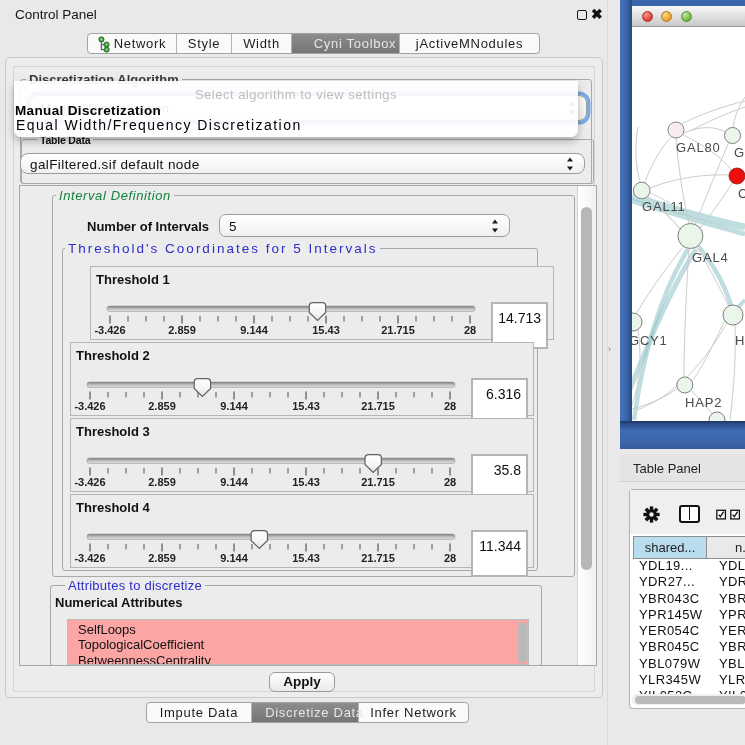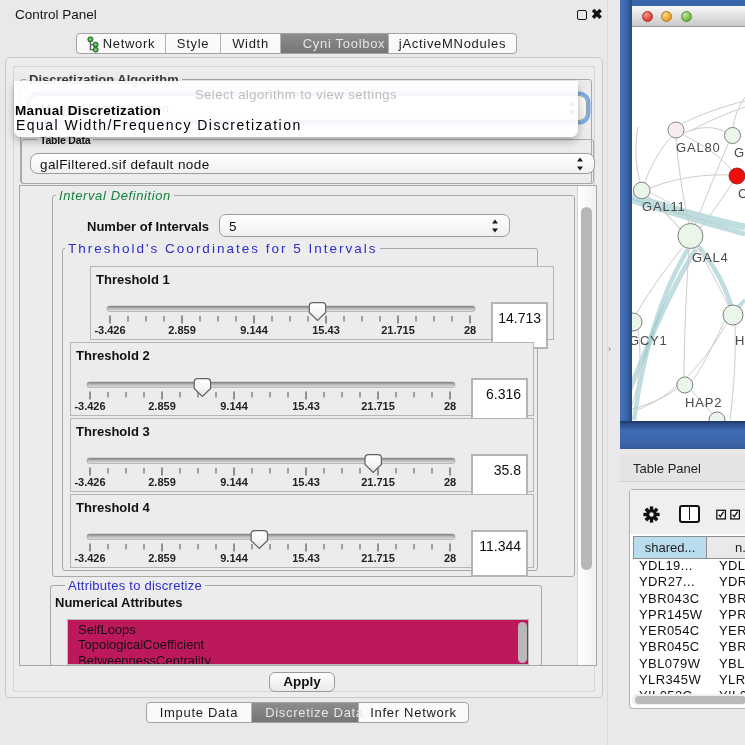--- a/index.html
+++ b/index.html
@@ -20,49 +20,49 @@
 .tpanel .tl { position:absolute; left:5px; top:5px; font-size:13px; font-weight:bold; color:#111; }
 .vbox { position:absolute; left:400px; top:35px; width:57px; height:47px; background:#fff; border:2px solid #b4b4b4; font-size:14px; color:#111; text-align:right; padding:6px 5px 0 0; }
 </style>
 </head>
 <body>
 
 <div class="a" style="left:15px;top:7px;font-size:13.5px;color:#151515;">Control Panel</div>
 <div class="a" style="left:577px;top:10px;width:10px;height:10px;border:1.6px solid #111;border-radius:2px;"></div>
 <div class="a" style="left:591px;top:6px;font-size:14px;font-weight:bold;color:#111;">✖</div>
 
-<div class="seg" style="left:76px;top:33px;">
+<div class="seg" style="left:87px;top:33px;">
   <div style="width:89px;"><svg width="12" height="17" style="margin-right:4px;margin-top:1px;" viewBox="0 0 12 17">
         <path d="M3.4,4.5 L3.4,13.6 L7,13.6 M3.4,8.6 L7,8.6" fill="none" stroke="#5a5f6e" stroke-width="1.3"></path>
         <circle cx="3.4" cy="3.4" r="2.6" fill="#3f9e3f" stroke="#1c661c" stroke-width="0.8"></circle>
         <circle cx="3.4" cy="3.4" r="1.1" fill="#9bd49b"></circle>
         <circle cx="8.6" cy="8.6" r="2.6" fill="#3f9e3f" stroke="#1c661c" stroke-width="0.8"></circle>
         <circle cx="8.6" cy="8.6" r="1.1" fill="#9bd49b"></circle>
         <circle cx="8.6" cy="13.6" r="2.6" fill="#3f9e3f" stroke="#1c661c" stroke-width="0.8"></circle>
         <circle cx="8.6" cy="13.6" r="1.1" fill="#9bd49b"></circle>
       </svg>Network</div>
   <div style="width:55px;">Style</div>
   <div style="width:60px;">Width</div>
   <div class="dk" style="width:108px;">Cyni Toolbox</div>
-  <div style="width:127px;">jActiveMNodules</div>
+  <div style="width:139px;">jActiveMNodules</div>
 </div>
 
 <div class="a" style="left:5px;top:57px;width:598px;height:641px;background:#ececec;border:1px solid #c9c9c9;border-radius:5px;"></div>
 <div class="a" style="left:13px;top:66px;width:582px;height:626px;border:1px solid #d4d4d4;border-radius:2px;"></div>
 
 <div class="g" style="left:20px;top:79px;width:572px;height:105px;"></div>
 <div class="gt" style="left:26px;top:72px;font-weight:bold;color:#3a3a3a;">Discretization Algorithm</div>
 <div class="combo" style="left:30px;top:95px;width:557px;height:26px;box-shadow:0 0 0 3.5px rgba(108,163,230,0.9);">
   <div class="tx">Manual Discretization</div>
     <div class="arr"></div>
 </div>
 
 <div class="g" style="left:21px;top:139px;width:573px;height:45px;"></div>
 <div class="gt" style="left:37px;top:134px;font-size:10.5px;font-weight:bold;letter-spacing:-0.2px;color:#111;">Table Data</div>
-<div class="combo" style="left:30px;top:153px;width:565px;height:21px;">
+<div class="combo" style="left:20px;top:153px;width:565px;height:21px;">
   <div class="tx" style="letter-spacing:0.4px;">galFiltered.sif default node</div>
     <div class="arr"></div>
 </div>
 
 <div class="a" style="left:19px;top:185px;width:578px;height:481px;border:1px solid #a6a6a6;background:#ececec;"></div>
 <div class="a" style="left:577px;top:186px;width:19px;height:479px;background:linear-gradient(90deg,#ffffff,#f1f1f1);border-left:1px solid #d2d2d2;"></div>
 <div class="a" style="left:581px;top:207px;width:11px;height:363px;background:#b7b7b7;border-radius:5.5px;"></div>
 
 <div class="g" style="left:52px;top:195px;width:523px;height:382px;"></div>
 <div class="gt" style="left:56px;top:188px;letter-spacing:0.6px;color:#15803d;font-style:italic;">Interval Definition</div>
@@ -268,21 +268,21 @@
       <g transform="translate(188.3,34.9)">
         <path d="M-8.2,10.5 L-8.2,4.2 Q-8.2,0.7 -4.7,0.7 L4.7,0.7 Q8.2,0.7 8.2,4.2 L8.2,10.5 L0,18.6 Z" fill="url(#tg3)" stroke="#606060" stroke-width="1.2"></path>
       </g>
     </svg>
   <div class="vbox">11.344</div>
 </div>
 
 <div class="g" style="left:50px;top:585px;width:492px;height:81px;"></div>
 <div class="gt" style="left:65px;top:578px;letter-spacing:0.25px;color:#2d2dc8;">Attributes to discretize</div>
 <div class="a" style="left:55px;top:595px;font-size:13px;font-weight:bold;color:#111;">Numerical Attributes</div>
-<div class="a" style="left:67px;top:619px;width:462px;height:46px;background:#be185d;border:1px solid #bcbcbc;overflow:hidden;">
+<div class="a" style="left:67px;top:619px;width:462px;height:46px;background:#fca5a5;border:1px solid #bcbcbc;overflow:hidden;">
   <div style="font-size:13px;color:#111;padding-left:10px;line-height:15.4px;padding-top:2px;">SelfLoops<br>TopologicalCoefficient<br>BetweennessCentrality</div>
   <div class="a" style="left:450px;top:2px;width:9px;height:41px;background:#b9b9b9;border-radius:4.5px;"></div>
 </div>
 
 <div class="a" style="left:269px;top:672px;width:66px;height:20px;border:1px solid #9a9a9a;border-radius:6px;background:linear-gradient(#ffffff,#e9e9e9);font-size:13.5px;font-weight:bold;color:#111;text-align:center;line-height:18px;">Apply</div>
 
 <div class="seg" style="left:146px;top:702px;">
   <div style="width:105px;">Impute Data</div>
   <div class="dk" style="width:107px;">Discretize Data</div>
   <div style="width:109px;">Infer Network</div>

